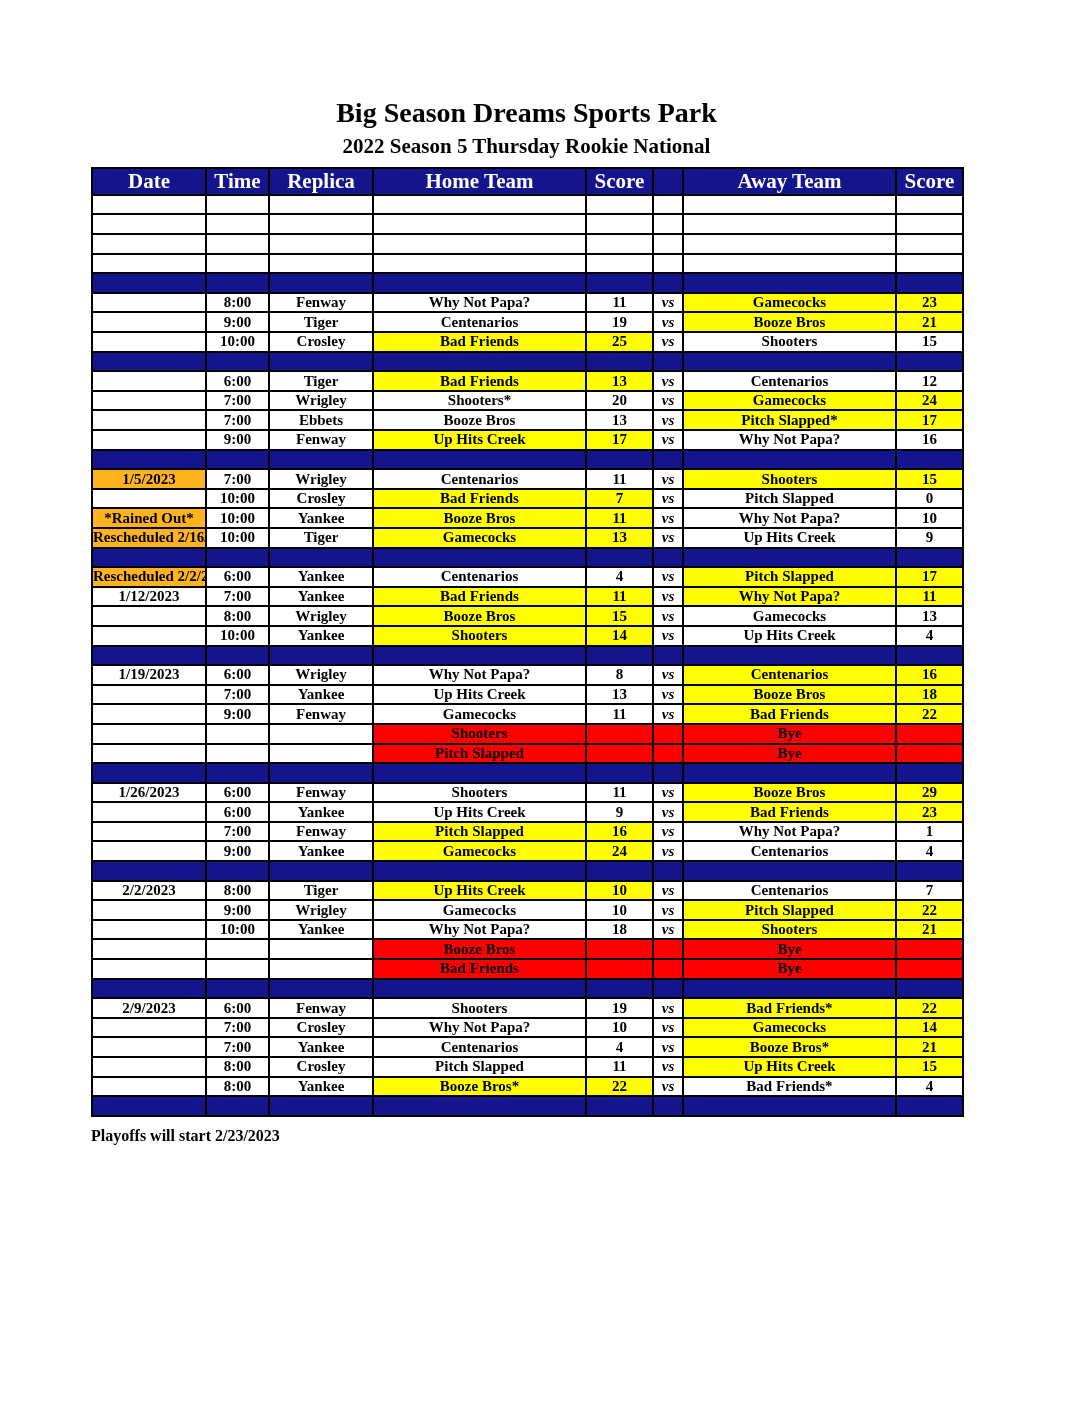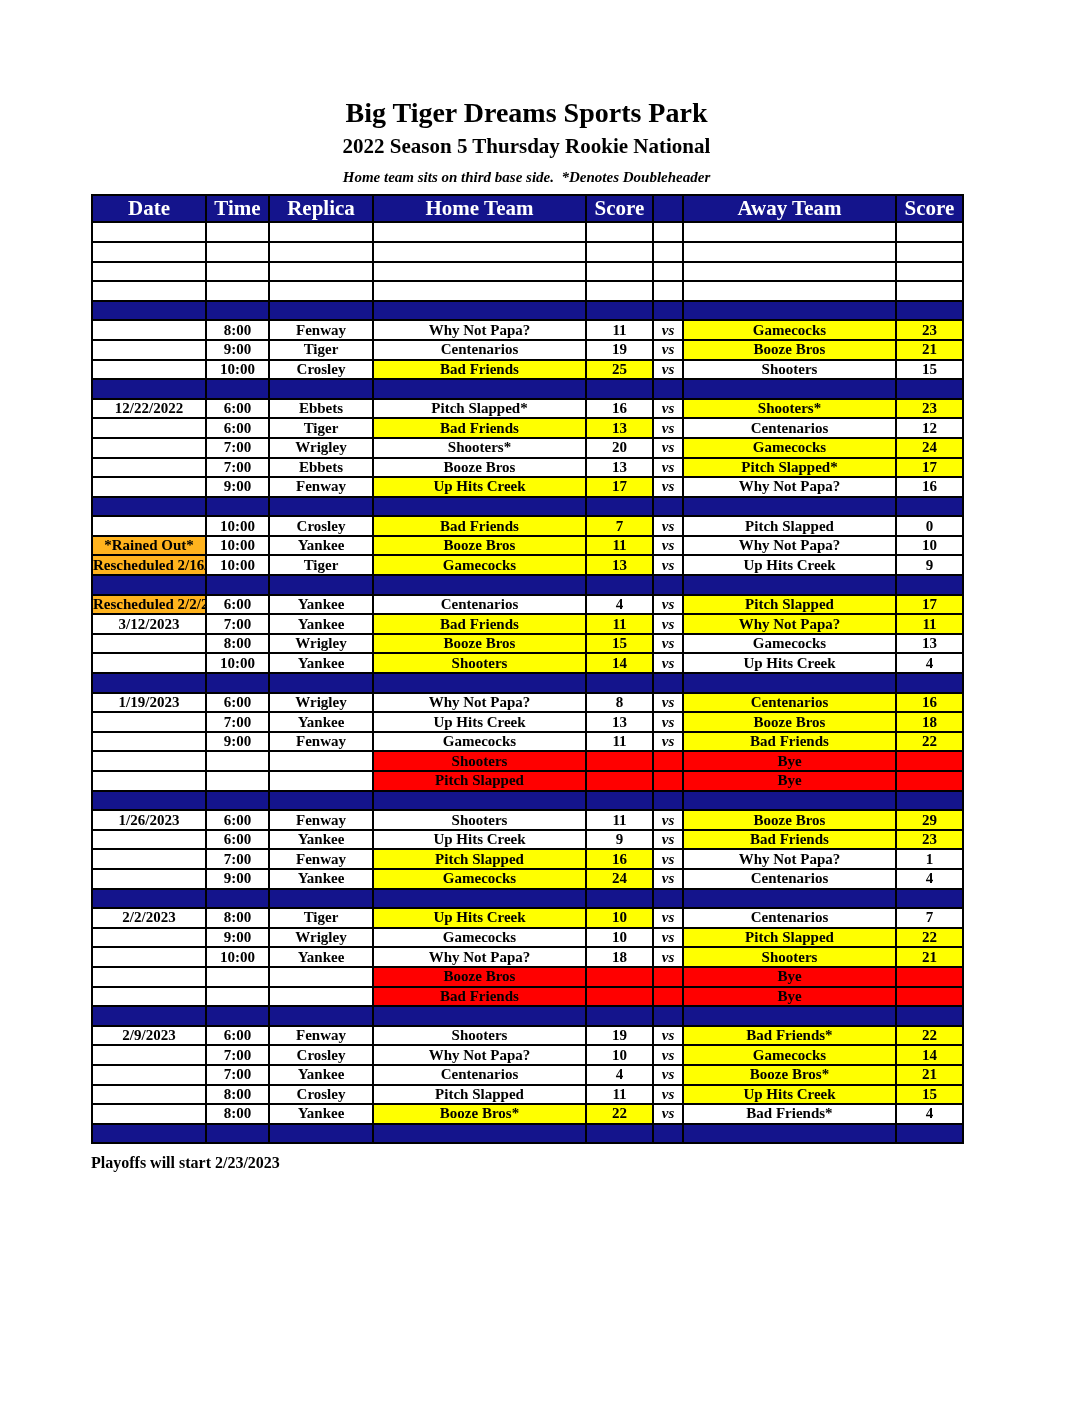--- a/index.html
+++ b/index.html
@@ -46,23 +46,22 @@
   .footer{
     margin:10px 0 0 91px;
     font-size:16px;
     font-weight:bold;
   }
 </style>
 </head>
 <body>
 
 <div class="titles">
-  <div class="title">Big Tiger Dreams Sports Park</div>
+  <div class="title">Big Season Dreams Sports Park</div>
   <div class="subtitle">2022 Season 5 Thursday Rookie National</div>
-  <div class="note">Home team sits on third base side.&nbsp; *Denotes Doubleheader</div>
 </div>
 
 <table class="sched">
   <colgroup>
     <col style="width:114px">
     <col style="width:63px">
     <col style="width:104px">
     <col style="width:213px">
     <col style="width:67px">
     <col style="width:30px">
@@ -166,30 +165,20 @@
         <td class="bg-n"></td>
         <td class="bg-n"></td>
         <td class="bg-n"></td>
         <td class="bg-n"></td>
         <td class="bg-n"></td>
         <td class="bg-n"></td>
         <td class="bg-n"></td>
         <td class="bg-n"></td>
       </tr>
       <tr>
-        <td>12/22/2022</td>
-        <td>6:00</td>
-        <td>Ebbets</td>
-        <td>Pitch Slapped*</td>
-        <td>16</td>
-        <td class="c-vs">vs</td>
-        <td class="bg-y">Shooters*</td>
-        <td class="bg-y">23</td>
-      </tr>
-      <tr>
         <td></td>
         <td>6:00</td>
         <td>Tiger</td>
         <td class="bg-y">Bad Friends</td>
         <td class="bg-y">13</td>
         <td class="c-vs">vs</td>
         <td>Centenarios</td>
         <td>12</td>
       </tr>
       <tr>
@@ -224,20 +213,30 @@
       </tr>
       <tr>
         <td class="bg-n"></td>
         <td class="bg-n"></td>
         <td class="bg-n"></td>
         <td class="bg-n"></td>
         <td class="bg-n"></td>
         <td class="bg-n"></td>
         <td class="bg-n"></td>
         <td class="bg-n"></td>
+      </tr>
+      <tr>
+        <td class="bg-o">1/5/2023</td>
+        <td class="w-n">7:00</td>
+        <td class="w-n">Wrigley</td>
+        <td class="w-n">Centenarios</td>
+        <td class="w-n">11</td>
+        <td class="c-vs w-n">vs</td>
+        <td class="bg-y">Shooters</td>
+        <td class="bg-y">15</td>
       </tr>
       <tr>
         <td></td>
         <td class="w-n">10:00</td>
         <td class="w-n">Crosley</td>
         <td class="bg-y">Bad Friends</td>
         <td class="bg-y">7</td>
         <td class="c-vs w-n">vs</td>
         <td class="w-n">Pitch Slapped</td>
         <td class="w-n">0</td>
@@ -276,21 +275,21 @@
         <td class="bg-o sm">Rescheduled 2/2/23</td>
         <td class="w-n">6:00</td>
         <td class="w-n">Yankee</td>
         <td class="w-n">Centenarios</td>
         <td class="w-n">4</td>
         <td class="c-vs w-n">vs</td>
         <td class="bg-y">Pitch Slapped</td>
         <td class="bg-y">17</td>
       </tr>
       <tr>
-        <td>3/12/2023</td>
+        <td>1/12/2023</td>
         <td>7:00</td>
         <td>Yankee</td>
         <td class="bg-y">Bad Friends</td>
         <td class="bg-y">11</td>
         <td class="c-vs">vs</td>
         <td class="bg-y">Why Not Papa?</td>
         <td class="bg-y">11</td>
       </tr>
       <tr>
         <td></td>

